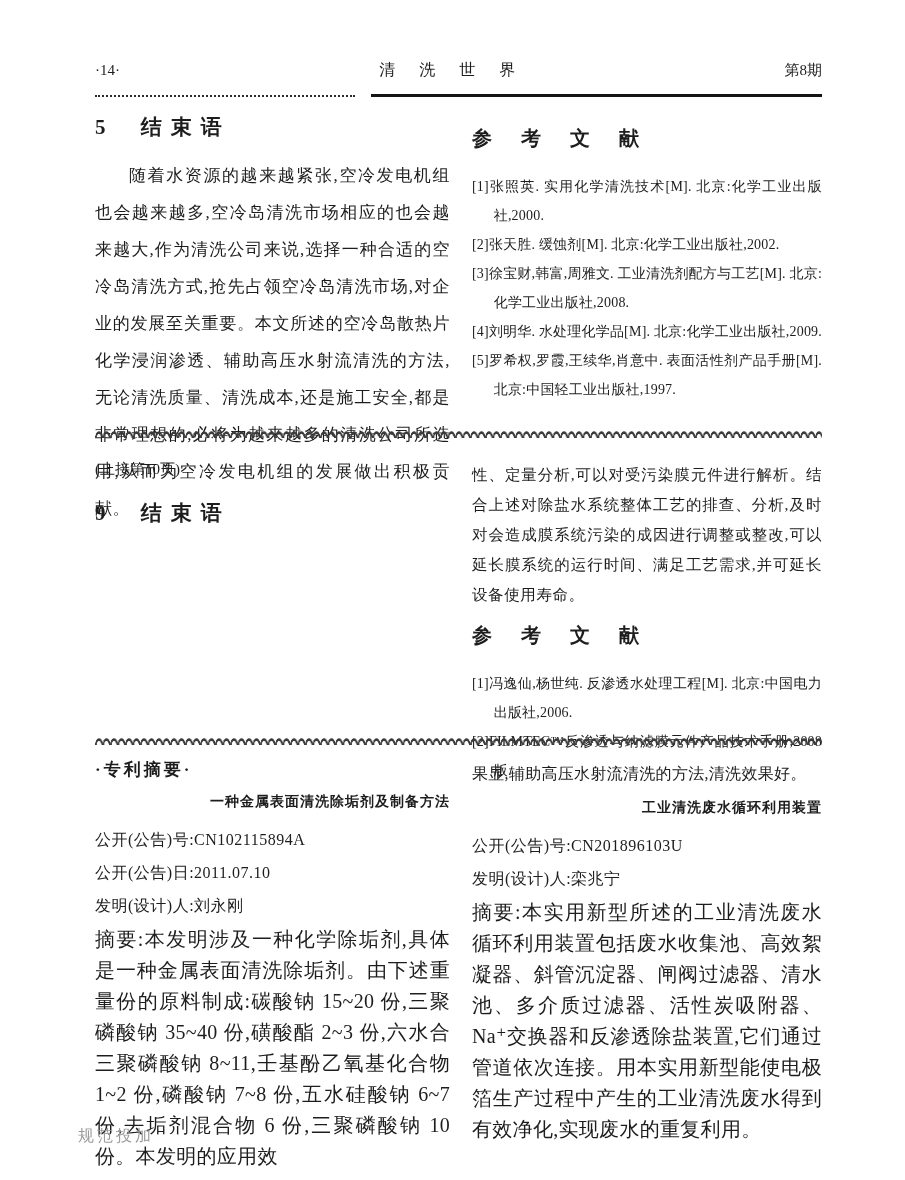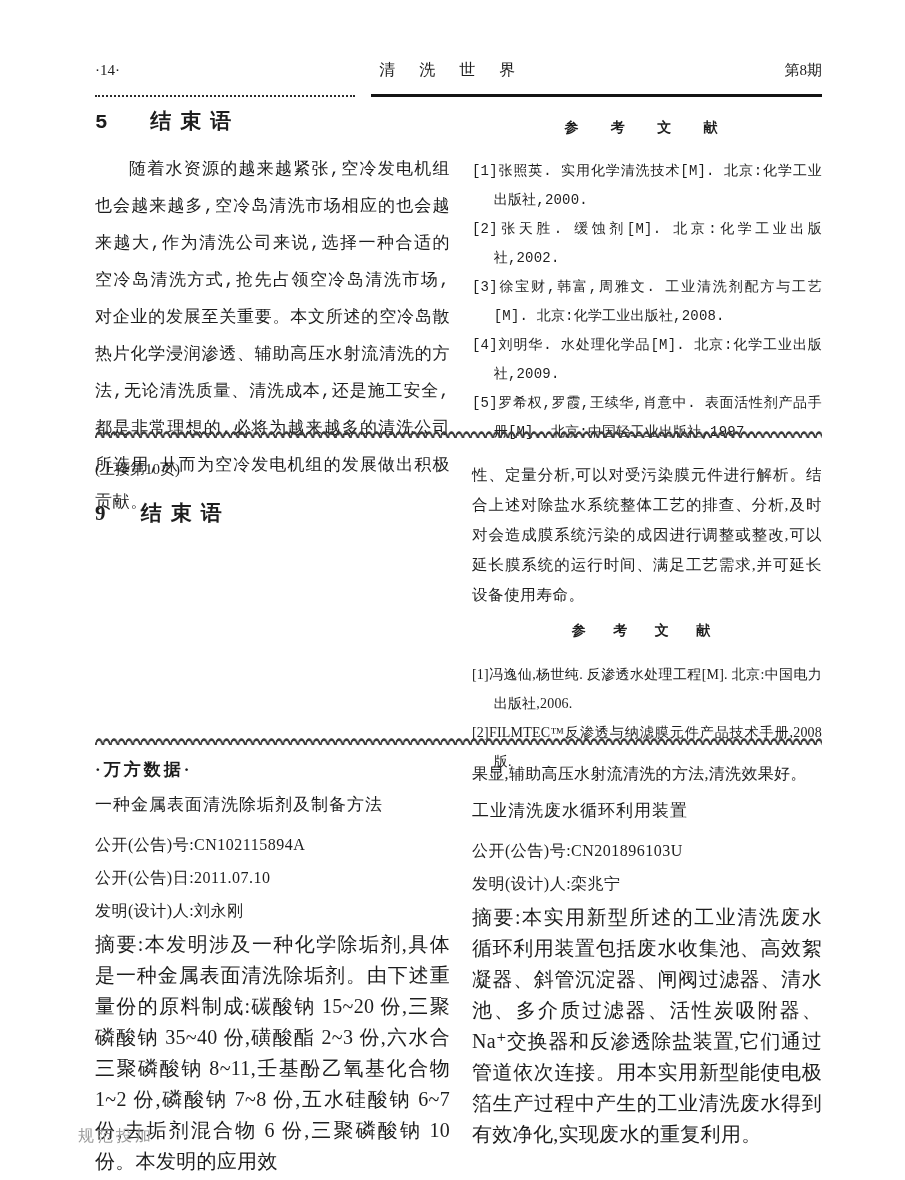--- a/index.html
+++ b/index.html
@@ -32,21 +32,21 @@
   .sec-heading { margin:0 0 16px 0; font-size:21px; font-weight:bold; }
   .sec-heading .num { margin-right:30px; }
   .sec-heading .txt { letter-spacing:9px; }
   .body-text {
     margin:0; font-size:17px; line-height:37px; letter-spacing:0.6px;
     text-align:justify; text-indent:2em;
   }
   .body-text.no-indent { text-indent:0; }
 
   .refs-title {
-    text-align:center; font-weight:bold; font-size:14px;
+    font-weight:bold; font-size:20px;
     letter-spacing:12px; margin:12px 0 20px 0;
   }
   .ref {
     font-size:14px; line-height:29px; text-align:justify;
     padding-left:1.55em; text-indent:-1.55em; letter-spacing:0.2px;
   }
 
   
   .wavy-divider {
     position:absolute; left:95px; width:727px; height:7px;
@@ -55,40 +55,40 @@
     background-size:7.5px 7px;
   }
 
   
   .continued-note { font-size:15px; margin:0 0 20px 0; }
   .cont-body { font-size:15.5px; line-height:30px; }
 
   
   .patent-label { font-size:17px; font-weight:bold; letter-spacing:3px; margin:0 0 12px 0; }
   .patent-title {
-    text-align:left; font-weight:normal; font-size:17px;
+    text-align:right; font-weight:bold; font-size:14px;
     letter-spacing:1px; margin:0 0 12px 0;
   }
   .patent-field { font-size:16px; line-height:33px; letter-spacing:0.5px; }
   .patent-abstract {
     margin:2px 0 0 0; font-size:20px; line-height:31px;
     text-align:justify; letter-spacing:0.3px;
   }
   .abstract-tail {
     margin:0 0 10px 0; font-size:16px; line-height:31px; letter-spacing:0.3px;
   }
 
   
   .watermark {
     position:absolute; left:78px; top:1126px;
     color:#9b9b9b; font-size:16px; letter-spacing:3px;
   }
 
   
-  #section-article1 { top:107px;font-family:Liberation Mono, monospace; }
+  #section-article1 { top:113px; }
   #divider-1        { top:431px; }
   #section-article2 { top:460px; }
   #divider-2        { top:738px; }
   #section-patents  { top:758px; }
 </style>
 </head>
 <body>
 
 <div class="page">
 
@@ -136,21 +136,21 @@
       <div class="refs-title">参 考 文 献</div>
       <div class="ref">[1]冯逸仙,杨世纯. 反渗透水处理工程[M]. 北京:中国电力出版社,2006.</div>
       <div class="ref">[2]FILMTEC™反渗透与纳滤膜元件产品技术手册,2008 版.</div>
     </div>
   </div>
 
   <div class="wavy-divider" id="divider-2"></div>
 
   <div class="two-col" id="section-patents">
     <div>
-      <div class="patent-label">·万方数据·</div>
+      <div class="patent-label">·专利摘要·</div>
       <div class="patent-title">一种金属表面清洗除垢剂及制备方法</div>
       <div class="patent-field">公开(公告)号:CN102115894A</div>
       <div class="patent-field">公开(公告)日:2011.07.10</div>
       <div class="patent-field">发明(设计)人:刘永刚</div>
       <p class="patent-abstract">摘要:本发明涉及一种化学除垢剂,具体是一种金属表面清洗除垢剂。由下述重量份的原料制成:碳酸钠 15~20 份,三聚磷酸钠 35~40 份,磺酸酯 2~3 份,六水合三聚磷酸钠 8~11,壬基酚乙氧基化合物 1~2 份,磷酸钠 7~8 份,五水硅酸钠 6~7 份,去垢剂混合物 6 份,三聚磷酸钠 10 份。本发明的应用效</p>
     </div>
     <div>
       <p class="abstract-tail">果显,辅助高压水射流清洗的方法,清洗效果好。</p>
       <div class="patent-title">工业清洗废水循环利用装置</div>
       <div class="patent-field">公开(公告)号:CN201896103U</div>

